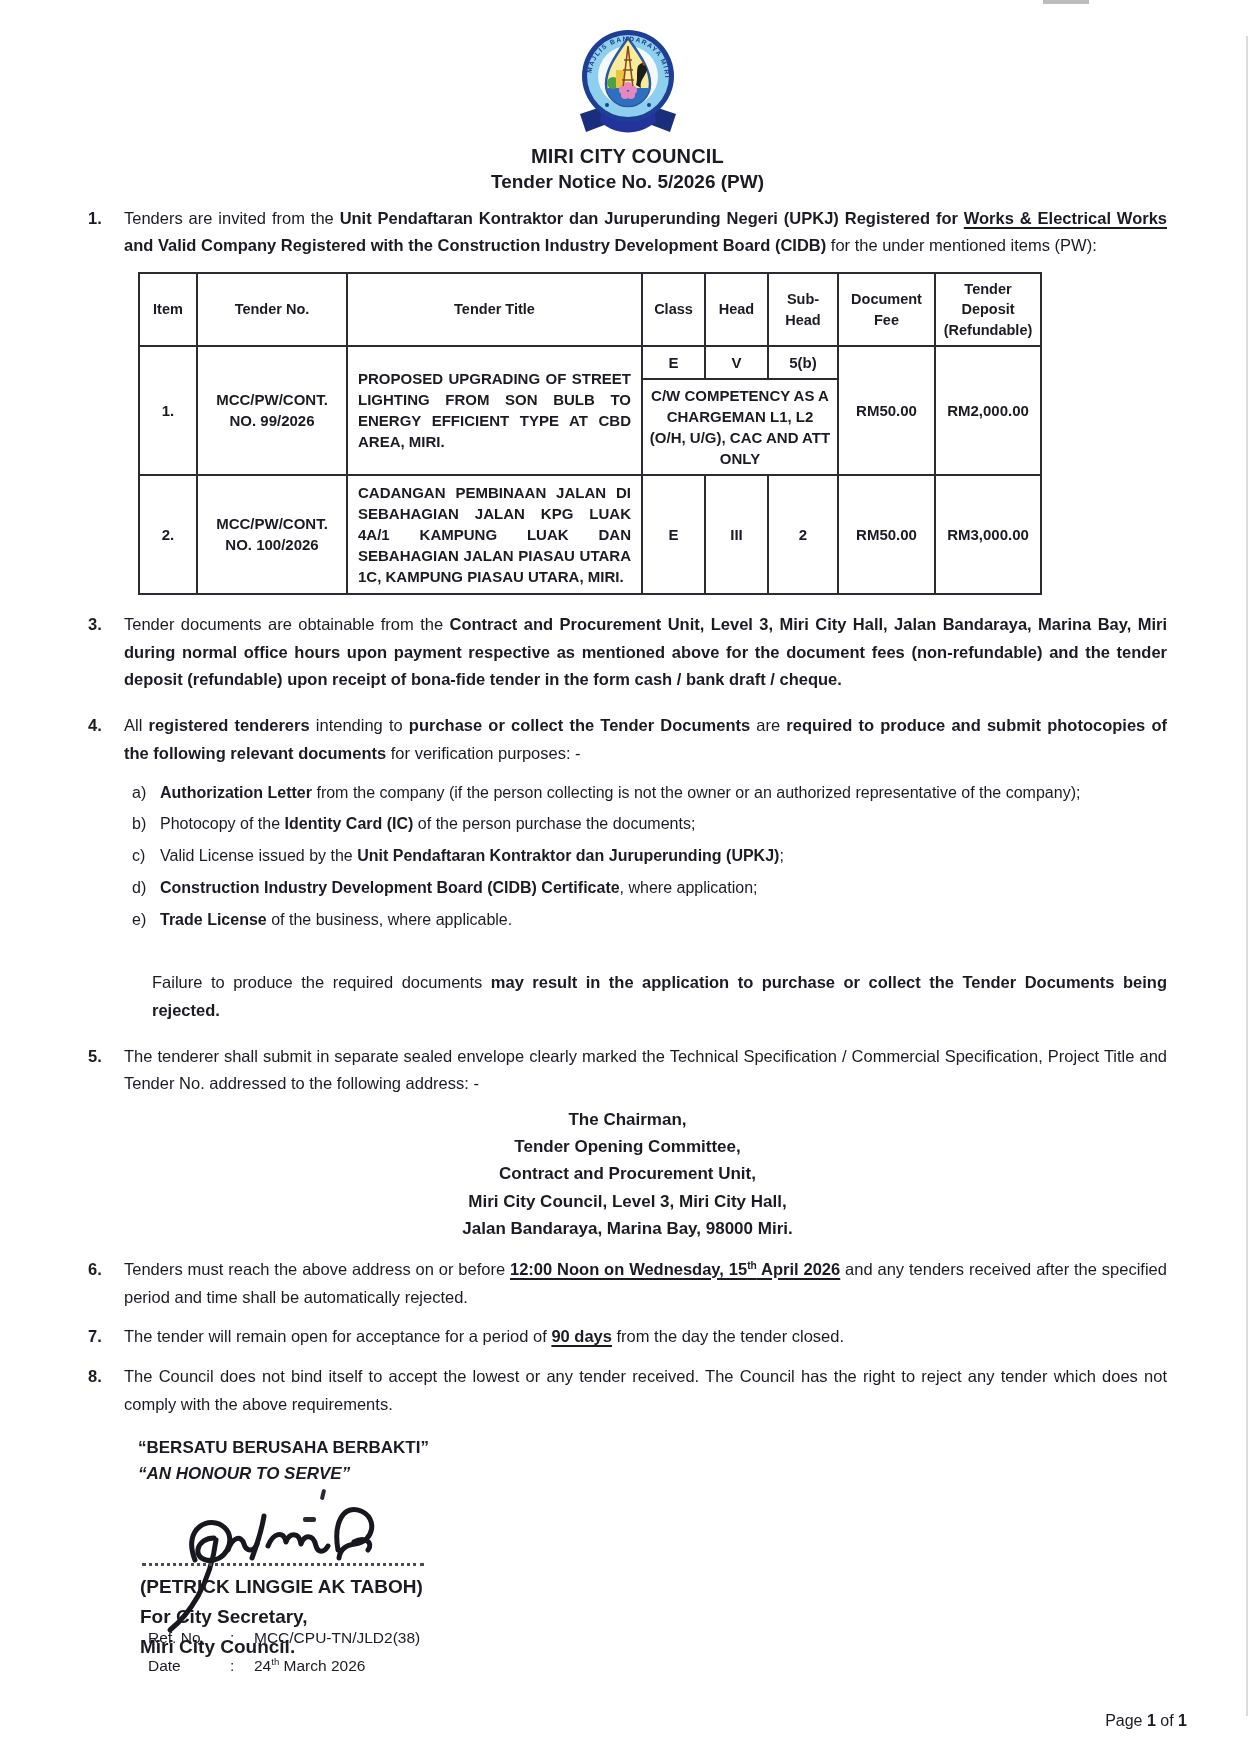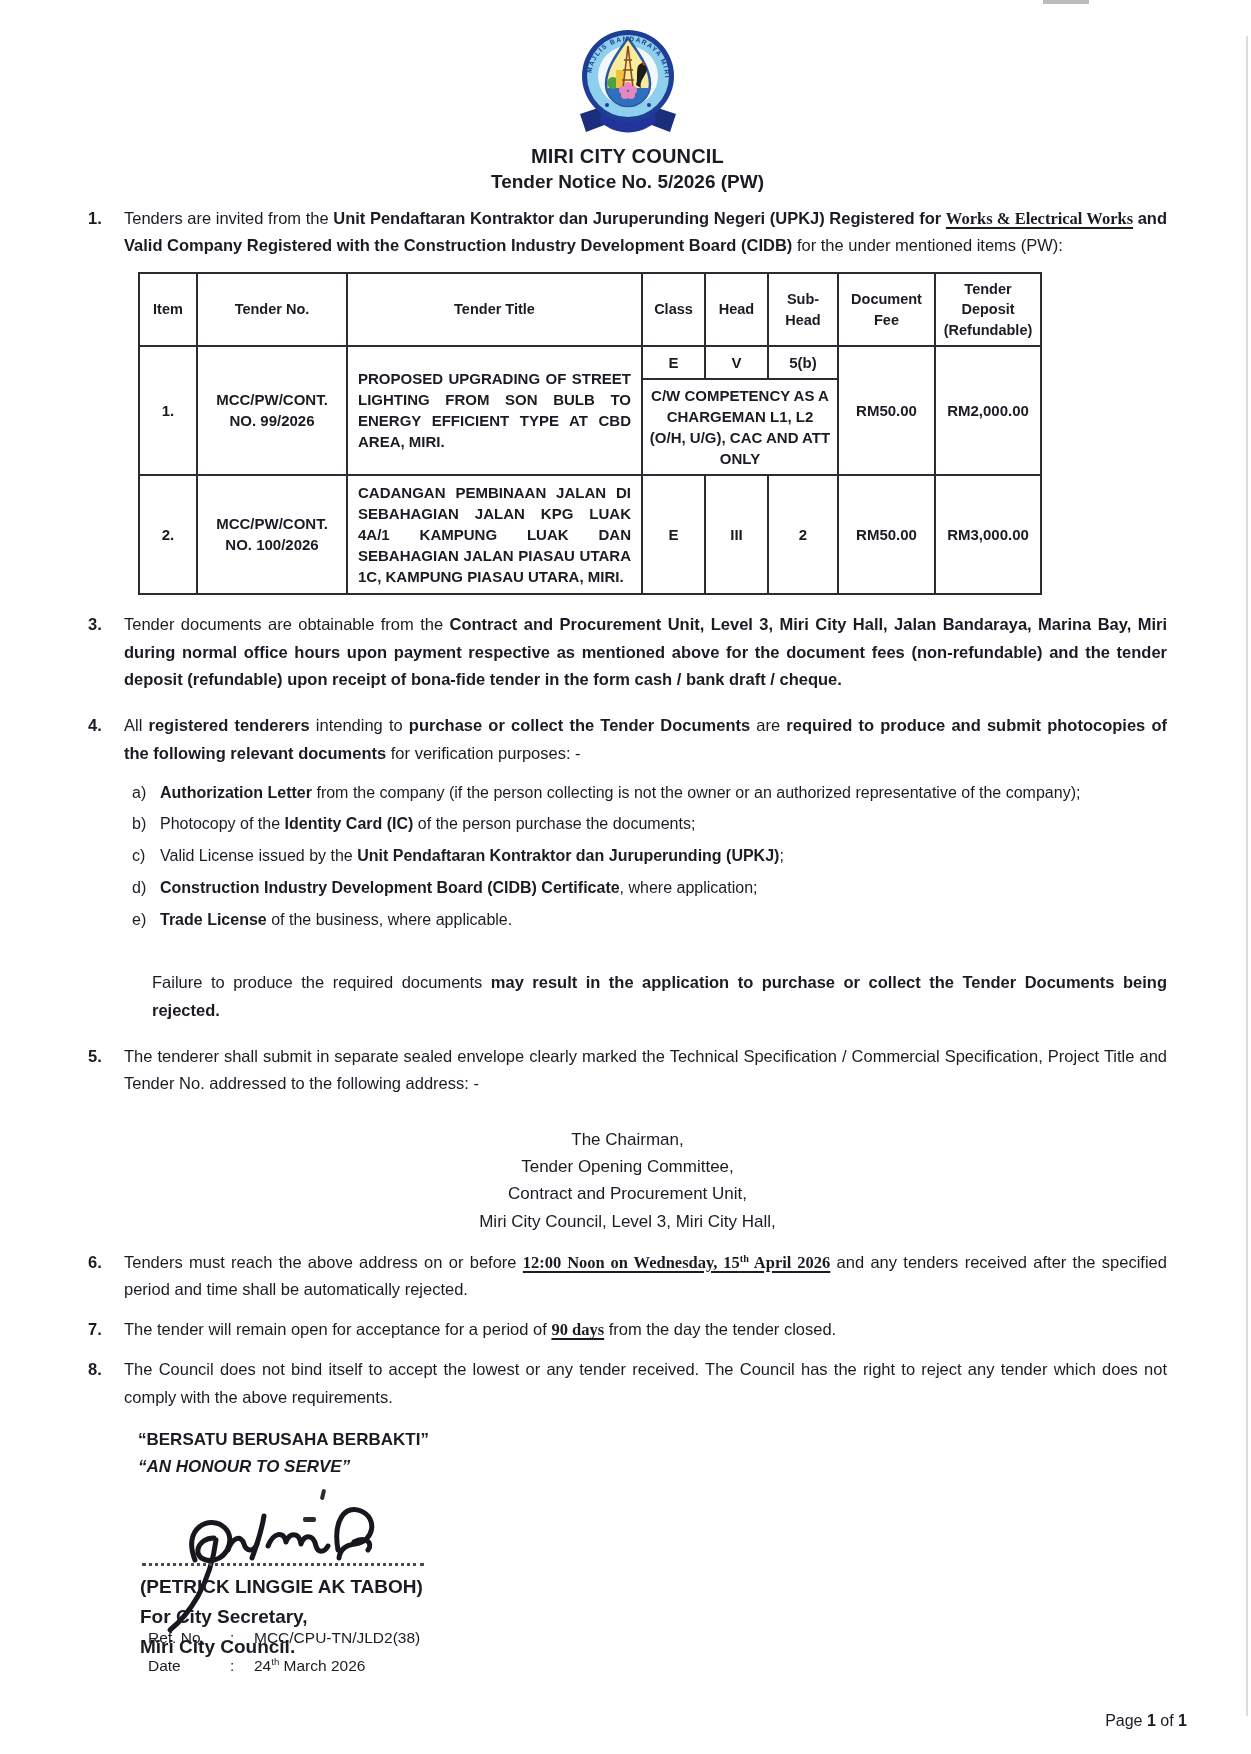--- a/index.html
+++ b/index.html
@@ -16,21 +16,21 @@
   
   .crest-wrap{width:110px;margin:26px auto 0;}
   .org-name{text-align:center;font-size:20px;font-weight:700;line-height:1.25;letter-spacing:.2px;}
   .notice-no{text-align:center;font-size:19px;font-weight:700;line-height:1.35;}
   
   .clause{display:flex;margin-top:16px;font-size:16.5px;line-height:1.68;}
   .cnum{flex:0 0 36px;font-weight:700;}
   .cbody{flex:1;text-align:justify;}
   .b{font-weight:700;}
   .i{font-style:italic;}
-  .u{text-decoration:underline;text-decoration-thickness:2px;text-underline-offset:3px;font-family:Liberation Serif, serif;}
+  .u{text-decoration:underline;text-decoration-thickness:2px;text-underline-offset:3px;}
   .sup{font-size:.62em;vertical-align:super;line-height:0;}
   #clause-1{margin-top:10px;}
   
   .table-wrap{margin:12px 0 0 50px;}
   table{border-collapse:collapse;width:902px;table-layout:fixed;}
   th,td{border:2px solid #2b2b34;font-size:15px;font-weight:700;padding:5px 6px;line-height:1.4;vertical-align:middle;}
   th{text-align:center;font-size:14.5px;}
   td.c{text-align:center;}
   td.j{text-align:justify;padding:6px 10px;}
   col.w-item{width:58px;}col.w-no{width:150px;}col.w-title{width:295px;}
@@ -38,21 +38,21 @@
   col.w-fee{width:97px;}col.w-dep{width:106px;}
   
   .sublist{margin:12px 0 0 8px;font-size:16px;line-height:1.62;}
   .sub{display:flex;margin-top:6px;}
   .sub:first-child{margin-top:0;}
   .slet{flex:0 0 28px;}
   .sbody{flex:1;text-align:justify;}
   .note{margin:36px 0 0 36px;text-align:justify;font-size:16.5px;line-height:1.68;}
   .indent-wrap{margin-left:36px;}
   
-  .address{margin-top:28px;text-align:center;font-weight:400;font-size:17px;line-height:1.6;}
+  .address{margin-top:8px;text-align:center;font-weight:700;font-size:17px;line-height:1.6;}
   
   .motto{margin:16px 0 0 50px;font-size:17px;font-weight:700;line-height:1.55;}
   
   .sig-svg{position:absolute;left:140px;top:1498px;}
   .dotted-line{position:absolute;left:142px;top:1563px;width:282px;border-top:3px dotted #4a4a52;}
   .sig-block{position:absolute;left:140px;top:1572px;font-size:19px;font-weight:700;line-height:1.58;}
   
   .footer{position:absolute;left:148px;top:1624px;font-size:15.5px;line-height:1.8;}
   .footer-row{display:flex;}
   .flabel{width:82px;}
@@ -217,20 +217,21 @@
     <div class="clause" style="margin-top:18px;">
       <div class="cnum">5.</div>
       <div class="cbody"><span>The tenderer shall submit in separate sealed envelope clearly marked the Technical Specification / Commercial Specification, Project Title and Tender No. addressed to the following address: -</span></div>
     </div>
 
     <div class="address">
       <div>The Chairman,</div>
       <div>Tender Opening Committee,</div>
       <div>Contract and Procurement Unit,</div>
       <div>Miri City Council, Level 3, Miri City Hall,</div>
+      <div>Jalan Bandaraya, Marina Bay, 98000 Miri.</div>
     </div>
 
     <div class="clause" style="margin-top:14px;">
       <div class="cnum">6.</div>
       <div class="cbody"><span>Tenders must reach the above address on or before </span><span class="b u"><span>12:00 Noon on Wednesday, 15</span><span class="sup">th</span><span> April 2026</span></span><span> and any tenders received after the specified period and time shall be automatically rejected.</span></div>
     </div>
 
     <div class="clause" style="margin-top:12px;">
       <div class="cnum">7.</div>
       <div class="cbody"><span>The tender will remain open for acceptance for a period of </span><span class="b u">90 days</span><span> from the day the tender closed.</span></div>

